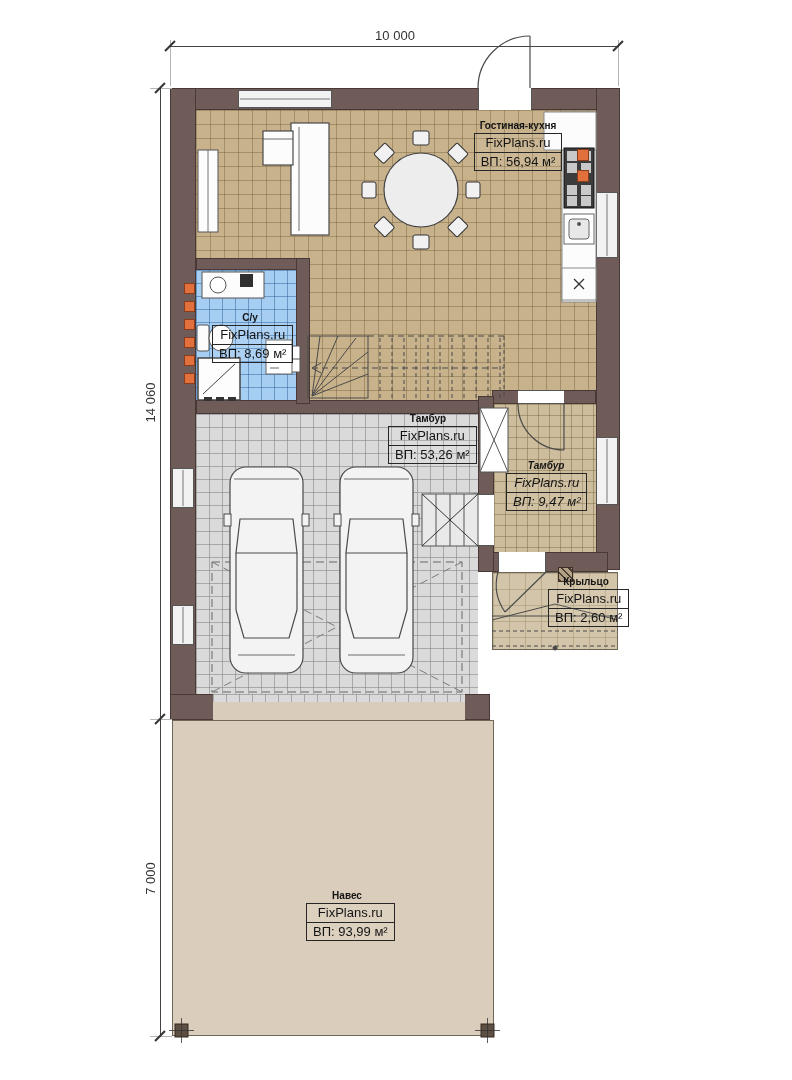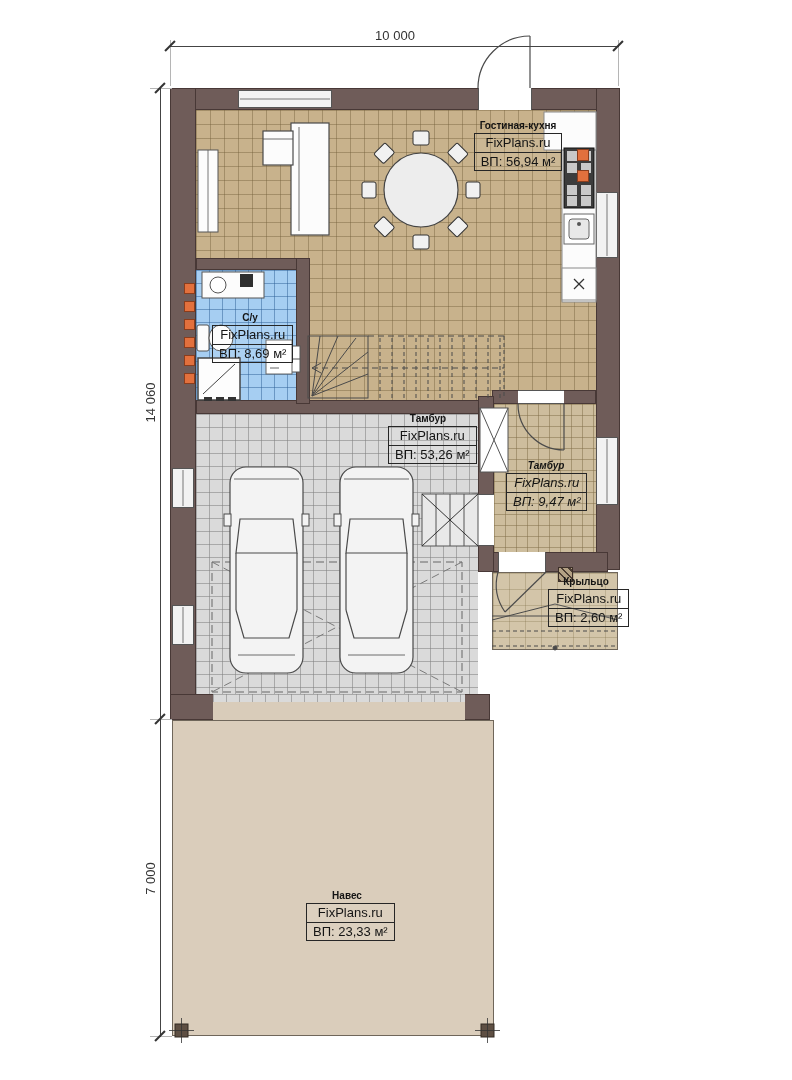--- a/index.html
+++ b/index.html
@@ -358,21 +358,21 @@
     <div class="room-box">
       <div class="row row-brand">FixPlans.ru</div>
       <div class="row">ВП: 2,60 м²</div>
     </div>
   </div>
 
   <div class="room-label" style="left:306px;top:850px;width:82px;margin-top:40px;">
     <div class="room-title">Навес</div>
     <div class="room-box">
       <div class="row row-brand">FixPlans.ru</div>
-      <div class="row">ВП: 23,33 м²</div>
+      <div class="row">ВП: 93,99 м²</div>
     </div>
   </div>
 
   <div class="dim-ext" style="left:170px;top:40px;width:1px;height:46px;"></div>
   <div class="dim-ext" style="left:618px;top:40px;width:1px;height:46px;"></div>
   <div class="dim-line" style="left:170px;top:46px;width:449px;height:1px;"></div>
   <div class="dim-tick" style="left:163px;top:45px;"></div>
   <div class="dim-tick" style="left:611px;top:45px;"></div>
   <div class="dim-text" style="left:345px;top:28px;width:100px;">10 000</div>
 

